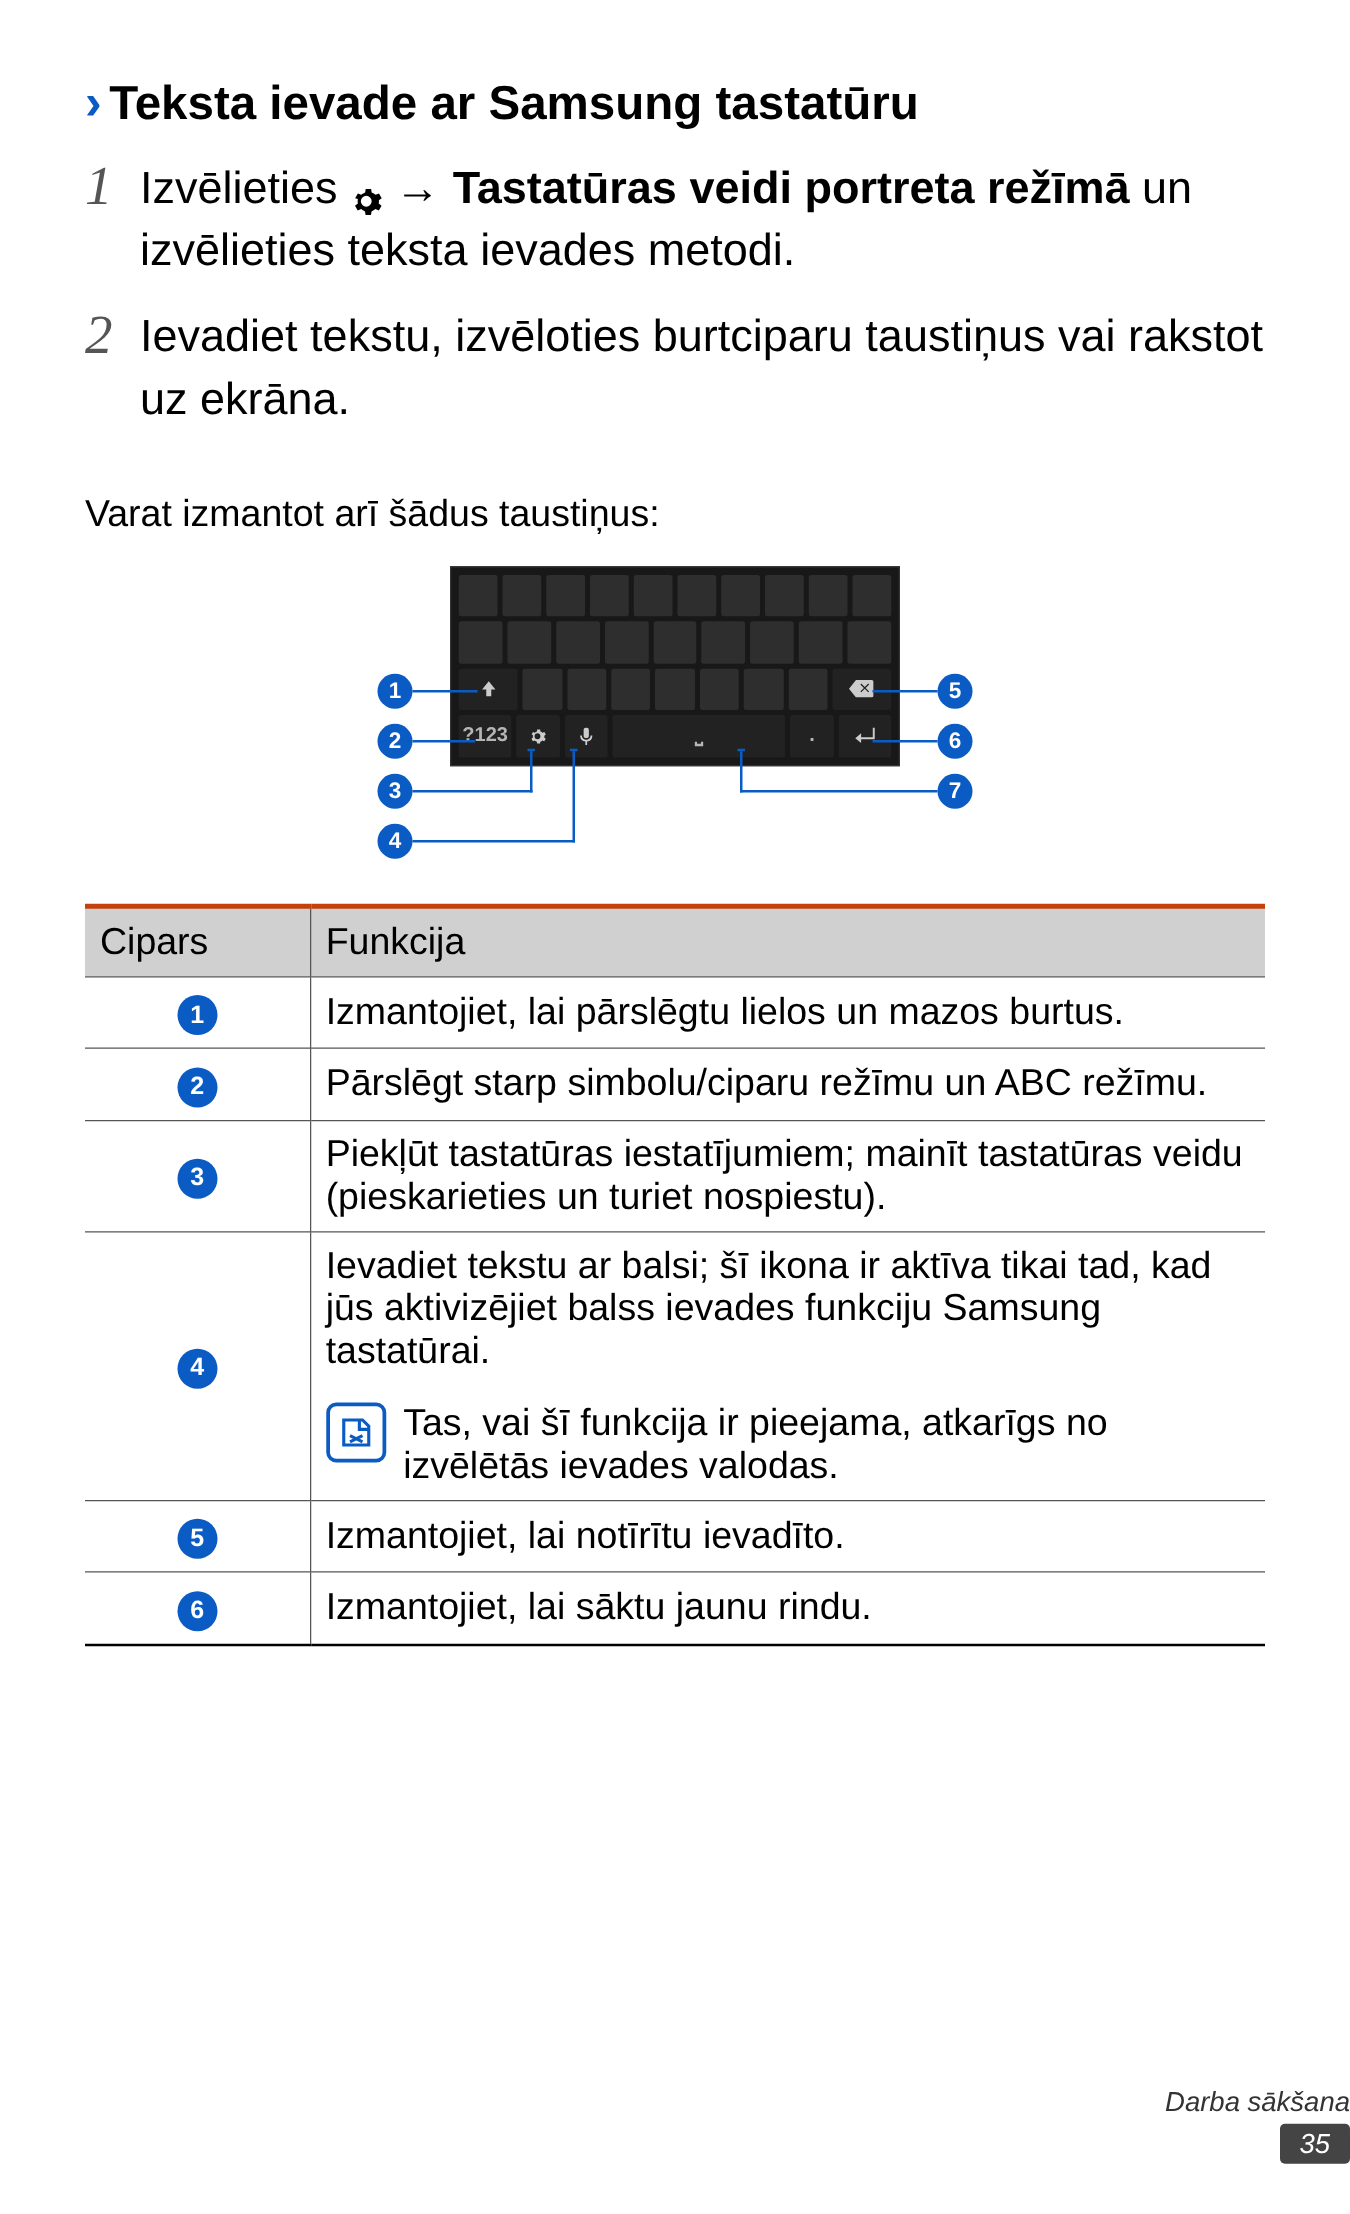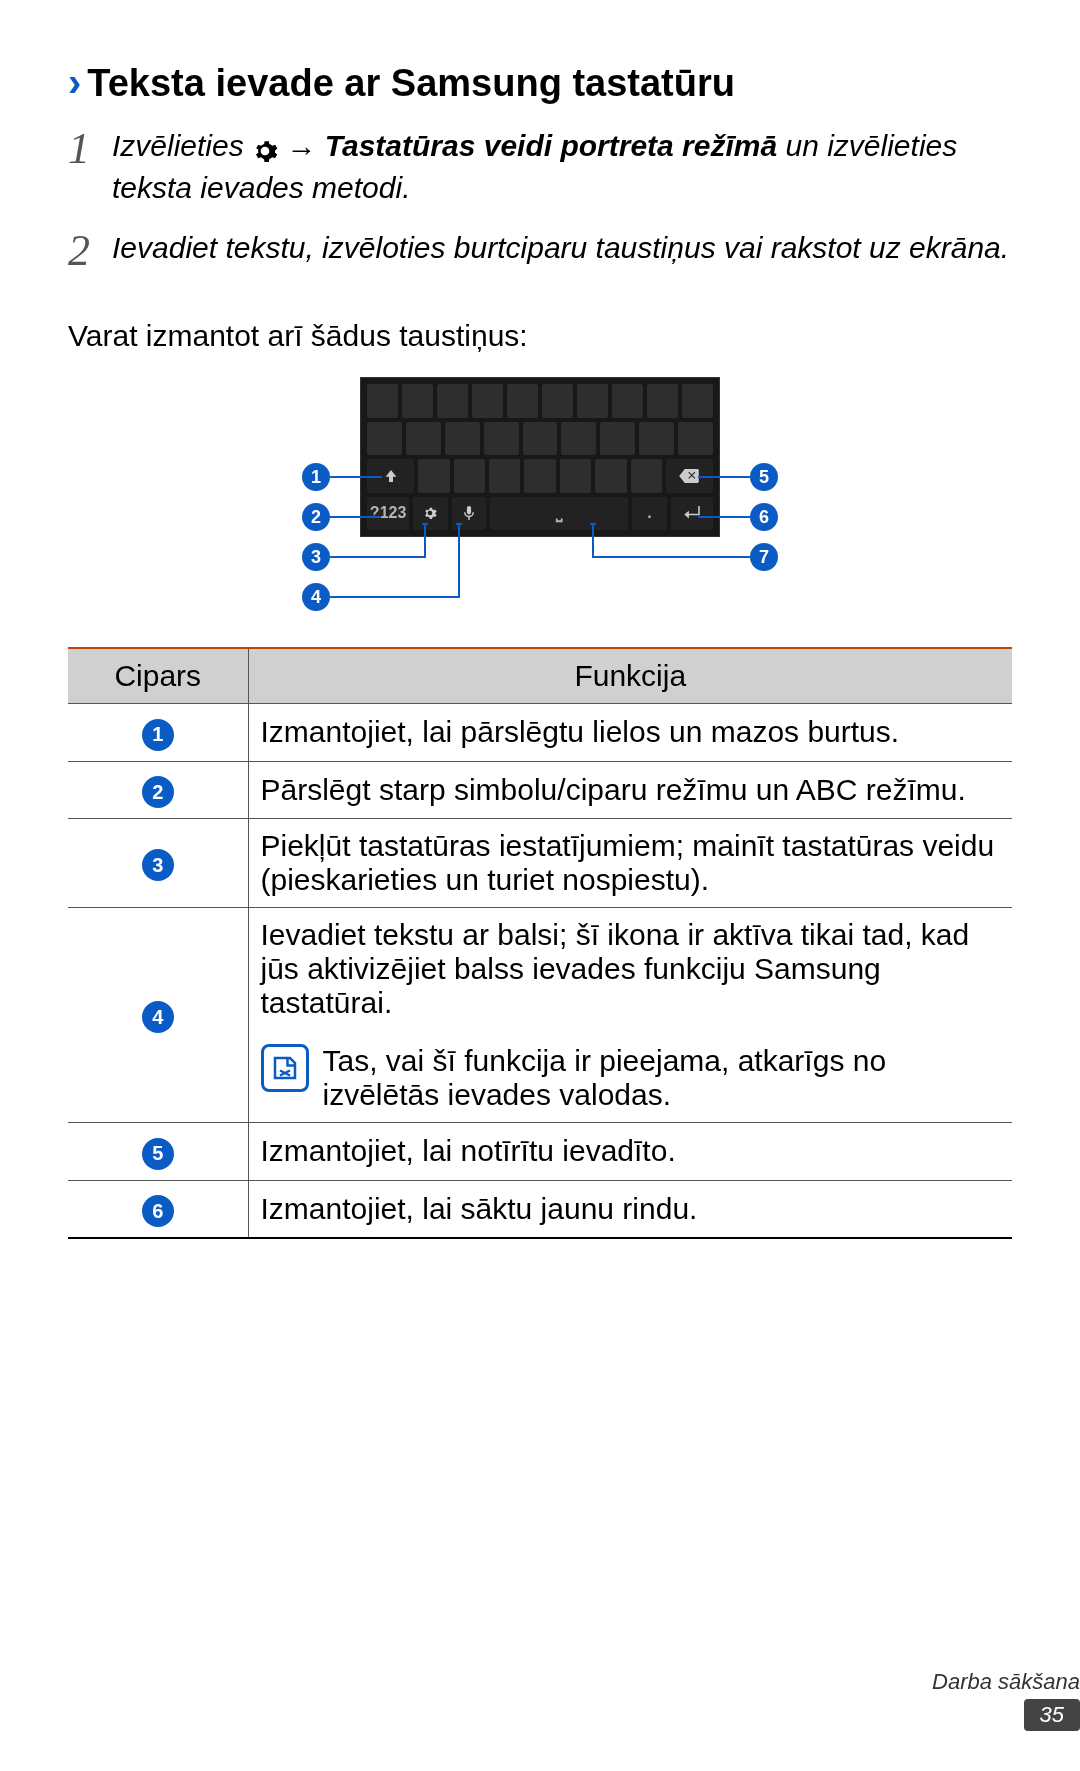--- a/index.html
+++ b/index.html
@@ -34,24 +34,23 @@
     font-family: Georgia, "Times New Roman", serif;
     font-style: italic;
     font-size: 44px;
     color: #555;
     width: 44px;
     flex-shrink: 0;
     line-height: 1;
     padding-top: 2px;
   }
   .stepbody {
-    font-size: 30px;
+    font-size: 36px;
     line-height: 1.4;
     flex: 1;
-    font-style: italic;
   }
   .stepbody p { margin-bottom: 6px; }
   .gear-inline {
     display: inline-block;
     vertical-align: middle;
     width: 26px;
     height: 26px;
     position: relative;
     top: -2px;
   }
@@ -126,24 +125,24 @@
     z-index: 5;
   }
   table.func {
     width: 100%;
     border-collapse: collapse;
     font-size: 30px;
     margin-top: 10px;
   }
   table.func th {
     background: #d0d0d0;
-    border-top: 2px solid #c2410c;
+    border-top: 4px solid #c2410c;
     border-bottom: 1px solid #555;
     padding: 10px 12px;
-    text-align: center;
+    text-align: left;
     font-weight: 400;
   }
   table.func th:first-child {
     border-right: 1px solid #555;
     width: 180px;
   }
   table.func td {
     border-bottom: 1px solid #555;
     padding: 10px 12px;
     vertical-align: middle;

